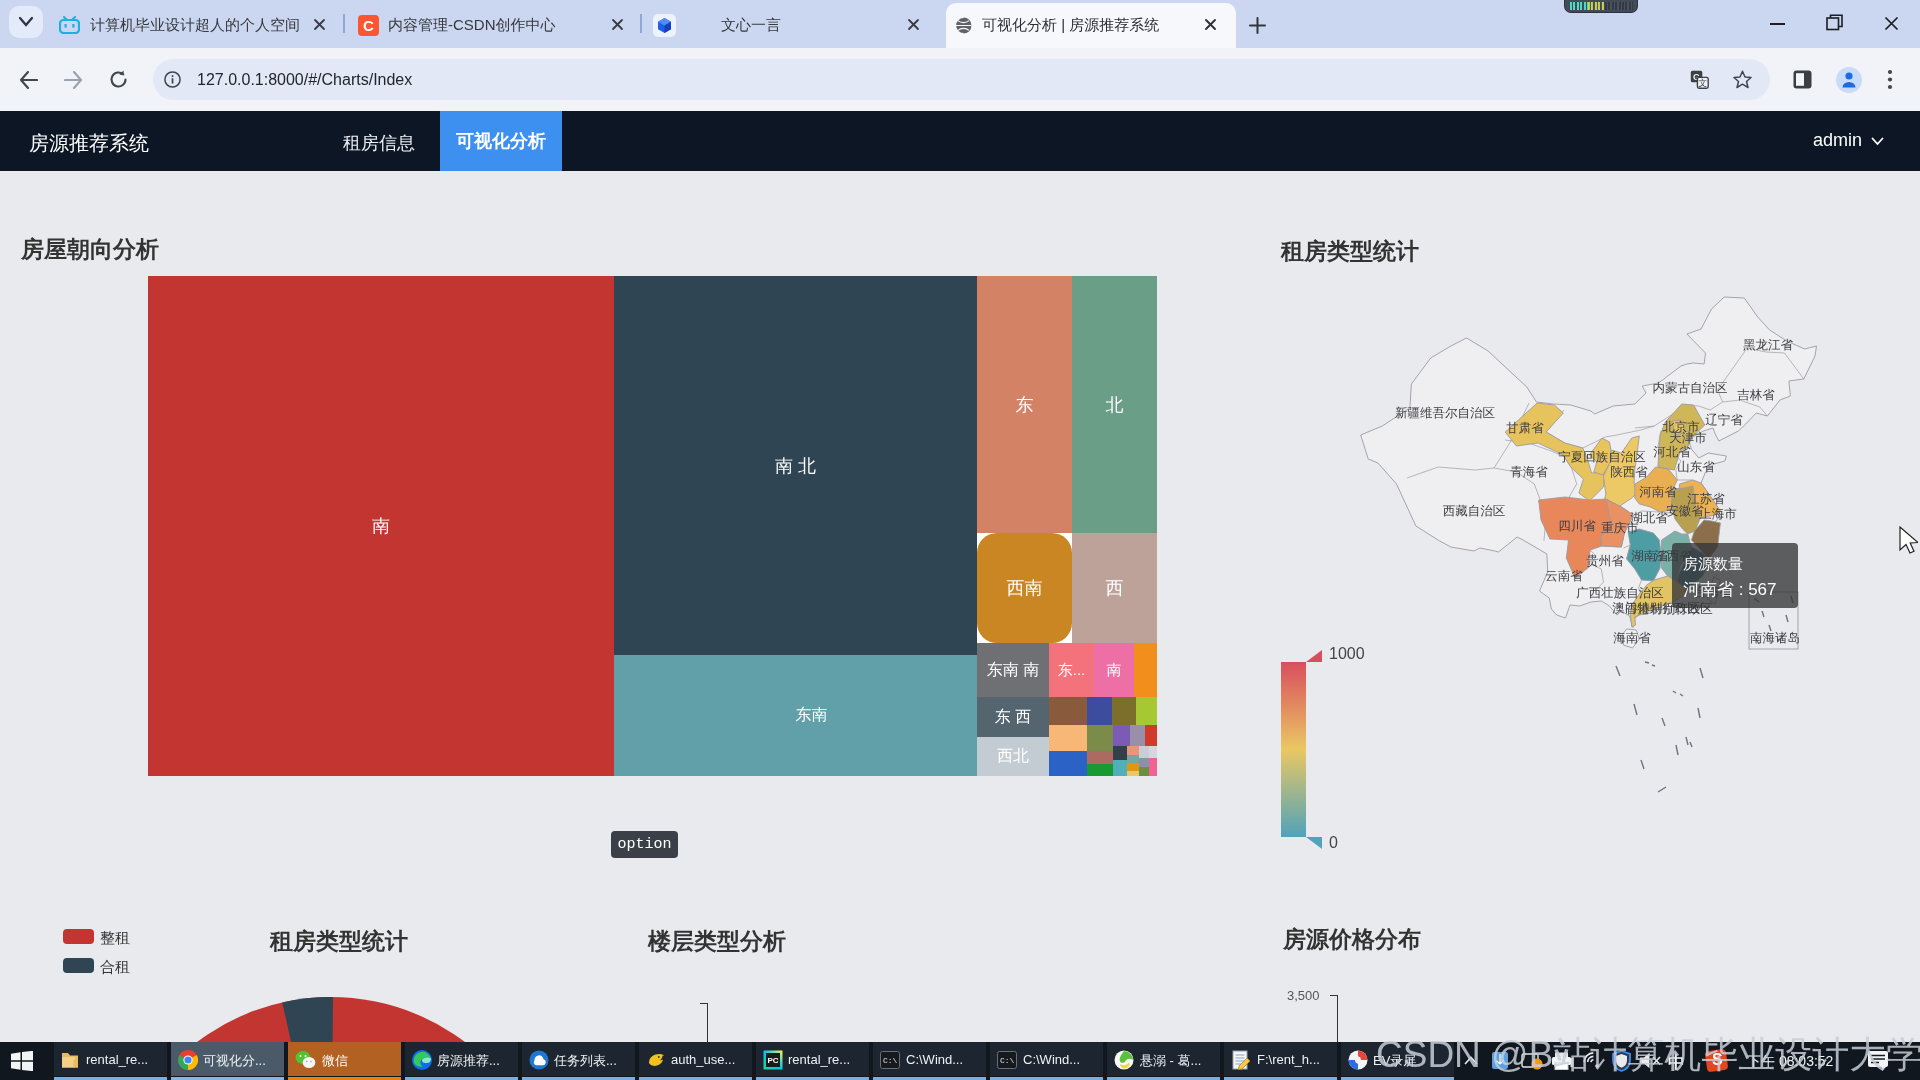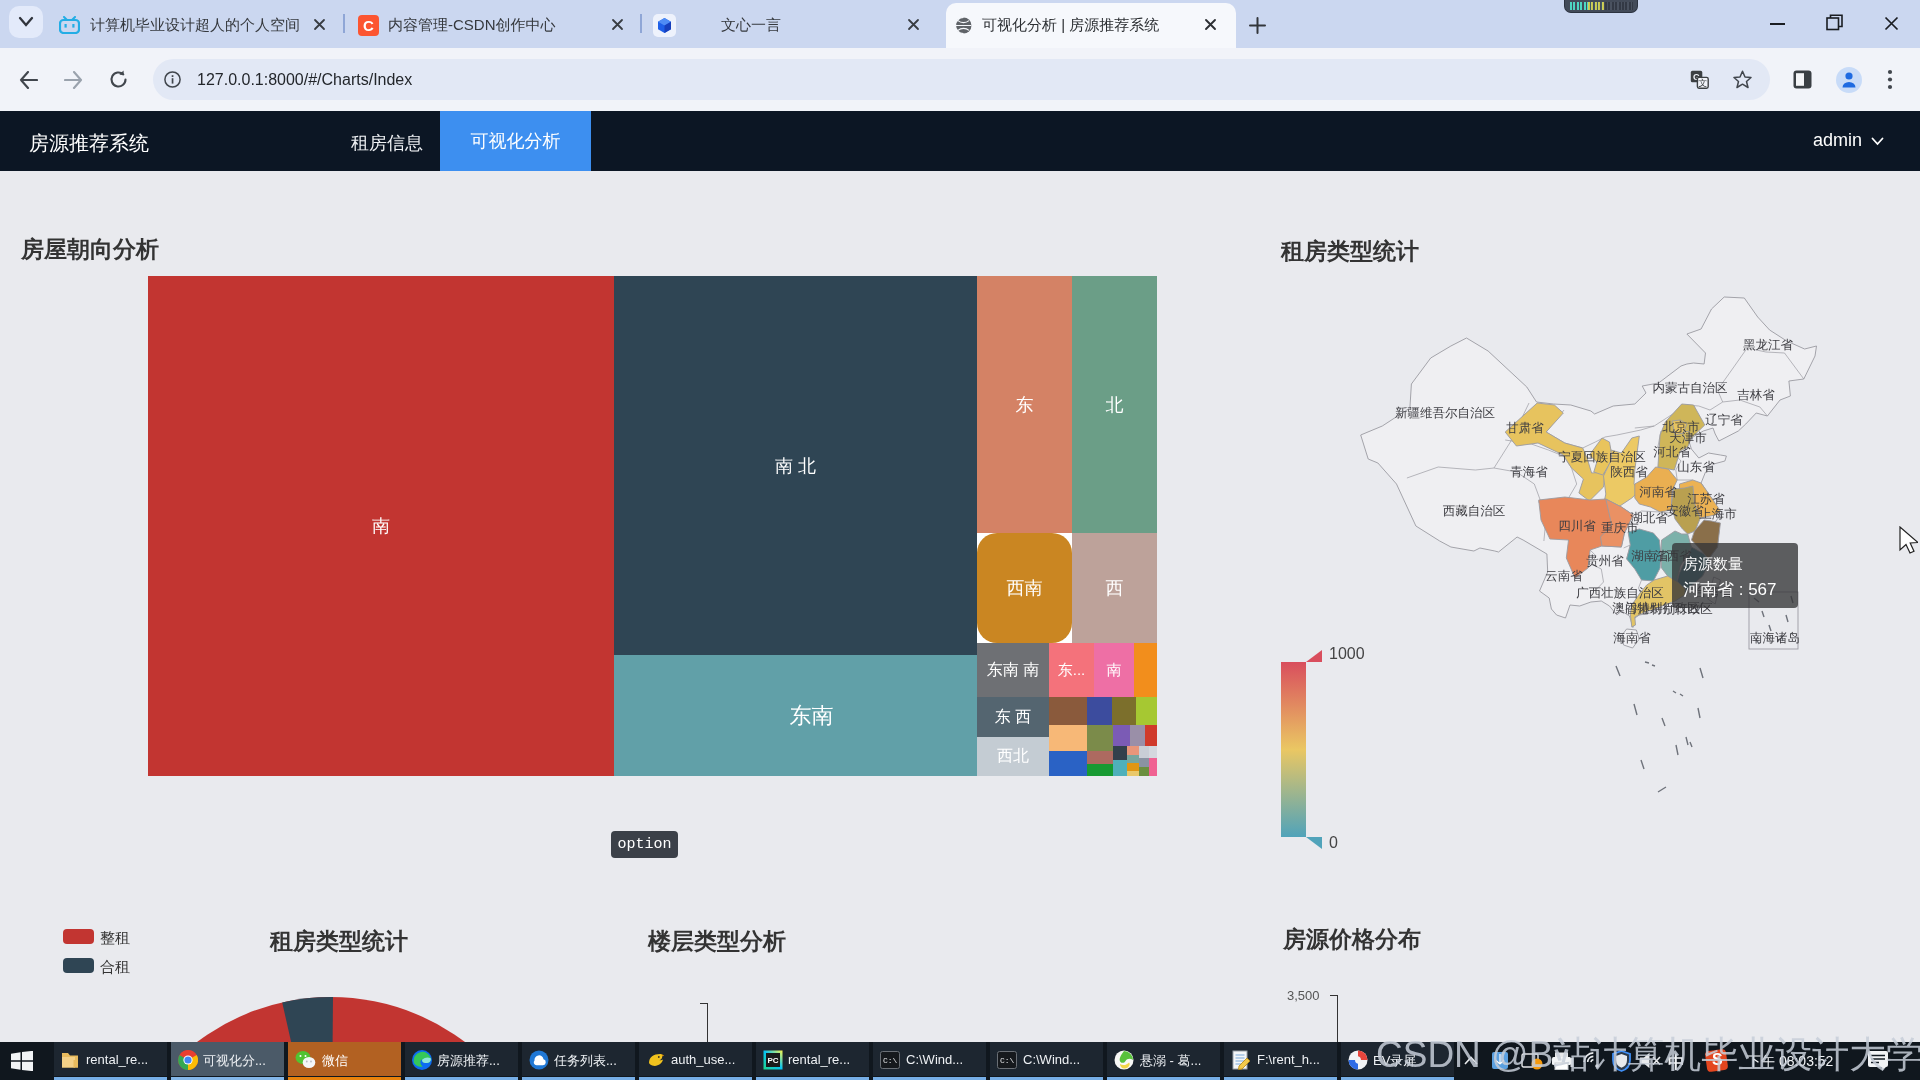--- a/index.html
+++ b/index.html
@@ -140,40 +140,40 @@
 <svg class="abs" style="left:1887px;top:69px;" width="6" height="21" viewBox="0 0 6 21">
       <circle cx="3" cy="3" r="2.1" fill="#41464d"></circle>
       <circle cx="3" cy="10.5" r="2.1" fill="#41464d"></circle>
       <circle cx="3" cy="18" r="2.1" fill="#41464d"></circle>
     </svg>
 
 <div class="abs" style="left:0;top:111px;width:1920px;height:60px;background:#0c1624;"></div>
 
 <div class="abs" style="left:29px;top:130px;font-size:20px;color:#fff;">房源推荐系统</div>
 
-<div class="abs" style="left:351px;top:131px;font-size:18px;color:#f0f2f5;">租房信息</div>
-
-<div class="abs" style="left:440px;top:111px;width:151px;height:60px;background:#3d8ff0;color:#fff;font-size:18px;text-align:center;line-height:60px;">可视化分析</div>
+<div class="abs" style="left:343px;top:131px;font-size:18px;color:#f0f2f5;">租房信息</div>
+
+<div class="abs" style="left:440px;top:111px;width:122px;height:60px;background:#3d8ff0;color:#fff;font-size:18px;text-align:center;line-height:60px;font-weight:bold;">可视化分析</div>
 
 <div class="abs" style="left:1813px;top:130px;font-size:18px;color:#fff;">admin</div>
 <svg class="abs" style="left:1871px;top:137px;" width="13" height="9" viewBox="0 0 13 9">
       <path d="M1.5 1.5 L6.5 7 L11.5 1.5" stroke="#fff" stroke-width="1.8" fill="none" stroke-linecap="round"></path>
     </svg>
 
 <div class="abs" style="left:21px;top:234px;font-size:23px;font-weight:bold;color:#333;">房屋朝向分析</div>
 
 <div class="abs" style="left:1281px;top:236px;font-size:23px;font-weight:bold;color:#333;">租房类型统计</div>
 
 <div class="abs" style="left:148px;top:276px;width:1009px;height:500px;background:#fff;">
 
 <div class="abs" style="left:0;top:0;width:466px;height:500px;background:#c23531;color:#fff;font-size:18px;display:flex;align-items:center;justify-content:center;">南</div>
 
 <div class="abs" style="left:466px;top:0;width:363px;height:379px;background:#2f4554;color:#fff;font-size:18px;display:flex;align-items:center;justify-content:center;text-align:right;">南 北</div>
 
-<div class="abs" style="left:466px;top:379px;width:379px;height:121px;background:#61a0a8;color:#fff;font-size:22px;display:flex;align-items:center;justify-content:center;padding-left:16px;">东南</div>
+<div class="abs" style="left:466px;top:379px;width:379px;height:121px;background:#61a0a8;color:#fff;font-size:16px;display:flex;align-items:center;justify-content:center;padding-left:16px;">东南</div>
 
 <div class="abs" style="left:829px;top:0;width:95px;height:257px;background:#d48265;color:#fff;font-size:18px;display:flex;align-items:center;justify-content:center;">东</div>
 
 <div class="abs" style="left:924px;top:0;width:85px;height:257px;background:#6b9e87;color:#fff;font-size:18px;display:flex;align-items:center;justify-content:center;">北</div>
 
 <div class="abs" style="left:829px;top:257px;width:95px;height:110px;background:#ca8622;color:#fff;font-size:18px;display:flex;align-items:center;justify-content:center;border-radius:20px;">西南</div>
 
 <div class="abs" style="left:924px;top:257px;width:85px;height:110px;background:#bda29a;color:#fff;font-size:18px;display:flex;align-items:center;justify-content:center;">西</div>
 
 <div class="abs" style="left:829px;top:367px;width:72px;height:54px;background:#6e7074;color:#fff;font-size:16px;display:flex;align-items:center;justify-content:center;">东南 南</div>

